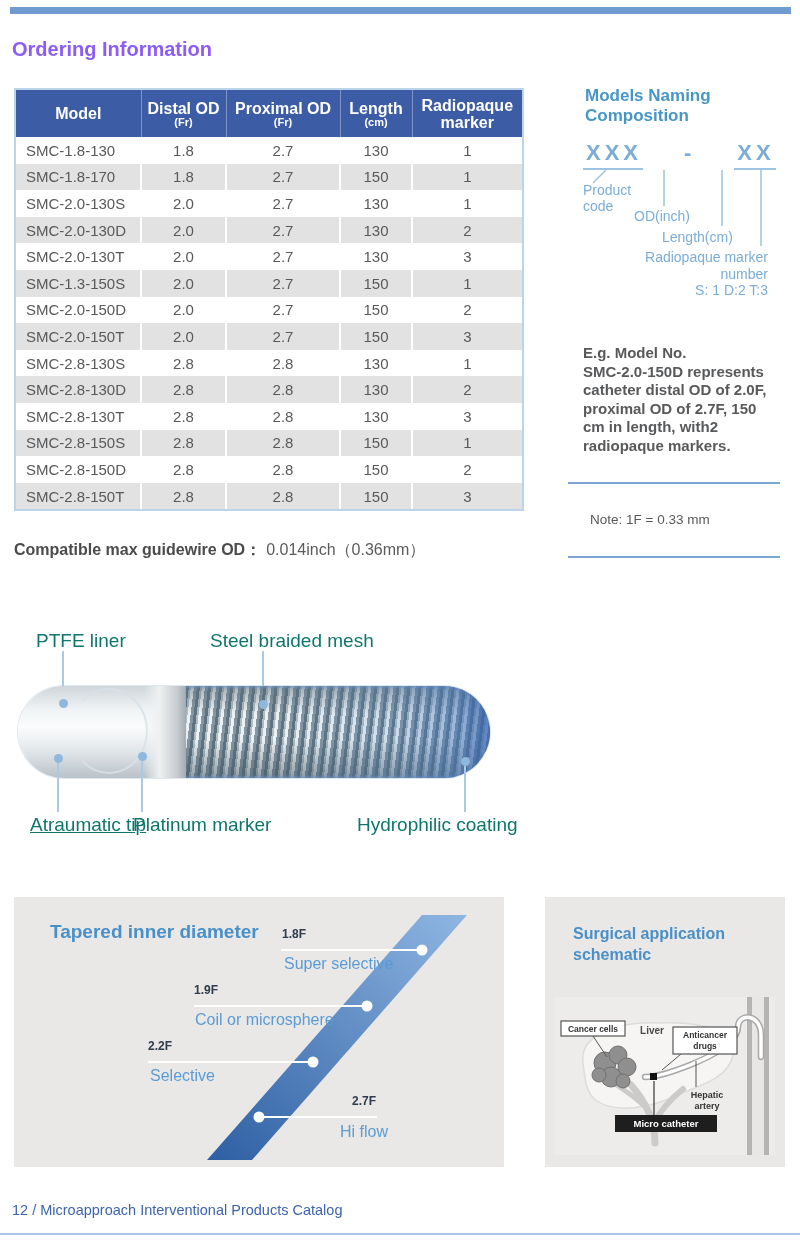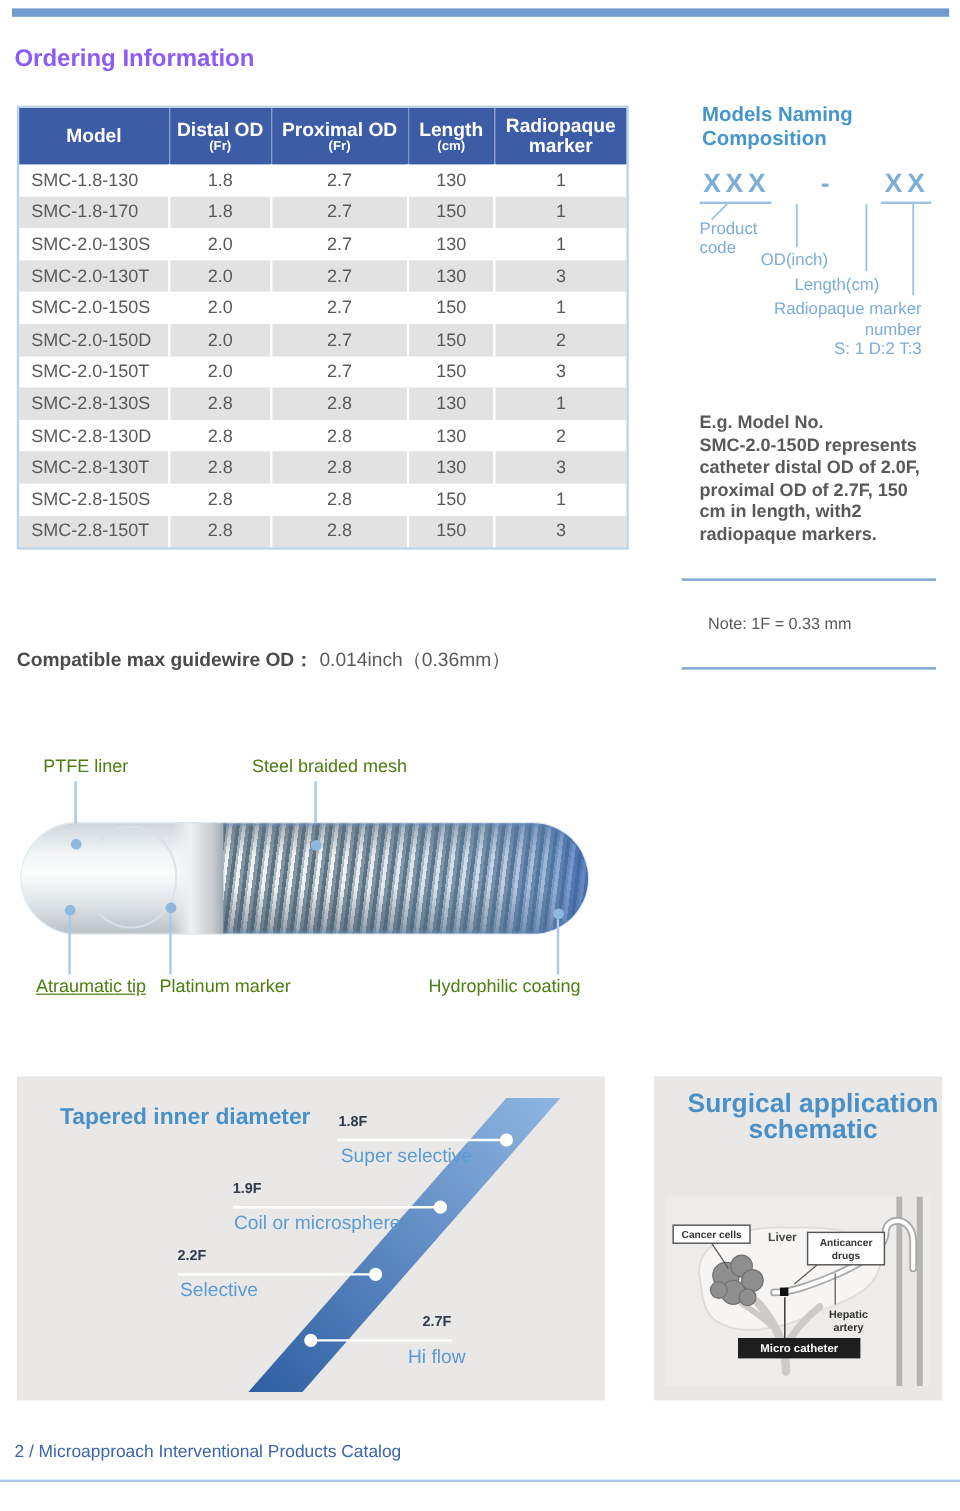--- a/index.html
+++ b/index.html
@@ -41,21 +41,21 @@
     font-size:15px; font-weight:600; line-height:18.5px; }
   .side-rule { position:absolute; left:568px; width:212px; height:2px; background:#7aa7d4; }
   .note { position:absolute; left:590px; top:512px; font-size:13.5px; color:#58595b; }
 
   
   .guidewire { position:absolute; left:14px; top:540px; font-size:16px; }
   .guidewire .gl { font-weight:bold; color:#4b4b4d; }
   .guidewire .gv { color:#5a5b5d; margin-left:5px; }
 
   
-  .cath-label { position:absolute; color:#4d7c0f; font-size:15px; }
+  .cath-label { position:absolute; color:#0f766e; font-size:19px; }
   .cath-line { position:absolute; width:2px; background:#a9c9e6; }
   .cath-dot { position:absolute; width:9px; height:9px; border-radius:50%; background:#8fb8de; }
   .tube { position:absolute; left:18px; top:686px; width:472px; height:92px; border-radius:46px;
     background:linear-gradient(180deg,#cfd6da 0%,#f2f5f6 28%,#fbfcfc 45%,#e2e7ea 70%,#b9c2c8 100%);
     box-shadow:0 0 0 1px rgba(160,190,210,.35); }
   .tube .liner-edge { position:absolute; left:52px; top:2px; width:78px; height:86px; border-radius:50%;
     border:2px solid rgba(215,225,232,.9); border-left-color:transparent; }
   .tube .band { position:absolute; left:126px; top:0; width:44px; height:100%;
     background:linear-gradient(90deg,rgba(255,255,255,0),#eef0f1 35%,#c7ccd0 75%,#9aa4ab 100%); }
   .tube .mesh { position:absolute; left:168px; top:0; right:0; bottom:0; border-radius:0 46px 46px 0;
@@ -65,21 +65,21 @@
     box-shadow:inset 0 3px 2px -1px rgba(110,150,200,.55), inset 0 -3px 2px -1px rgba(110,150,200,.55); }
   .tube .coat { position:absolute; right:0; top:0; bottom:0; width:210px; border-radius:0 46px 46px 0;
     background:linear-gradient(90deg,rgba(90,140,200,0) 0%,rgba(90,140,200,.22) 55%,rgba(70,120,190,.5) 85%,rgba(55,100,175,.8) 100%); }
 
   
   .panel { position:absolute; top:897px; height:270px; background:#e9e8e6; }
   .panel-left { left:14px; width:490px; }
   .panel-right { left:545px; width:240px; }
   .panel-title { position:absolute; font-weight:bold; color:#4a90c8; }
   .tp-title { left:36px; top:24px; font-size:19px; }
-  .sg-title { left:28px; top:12px; font-size:22px; line-height:21px;text-align:center; }
+  .sg-title { left:28px; top:26px; font-size:16px; line-height:21px; }
   .tp-svg { position:absolute; left:0; top:0; }
   .tp-size { position:absolute; font-size:12px; font-weight:bold; color:#2f3b4c; }
   .tp-desc { position:absolute; font-size:16px; color:#5b9bd5; }
 
   .footer { position:absolute; left:12px; top:1202px; font-size:14.5px; color:#3c64ae; }
 </style>
 </head>
 <body>
 
 <div id="page">
@@ -135,28 +135,35 @@
             <td>1</td>
           </tr>
           <tr>
             <td>SMC-2.0-130S</td>
             <td>2.0</td>
             <td>2.7</td>
             <td>130</td>
             <td>1</td>
           </tr>
           <tr>
+            <td>SMC-2.0-130D</td>
+            <td>2.0</td>
+            <td>2.7</td>
+            <td>130</td>
+            <td>2</td>
+          </tr>
+          <tr>
             <td>SMC-2.0-130T</td>
             <td>2.0</td>
             <td>2.7</td>
             <td>130</td>
             <td>3</td>
           </tr>
           <tr>
-            <td>SMC-2.0-150S</td>
+            <td>SMC-1.3-150S</td>
             <td>2.0</td>
             <td>2.7</td>
             <td>150</td>
             <td>1</td>
           </tr>
           <tr>
             <td>SMC-2.0-150D</td>
             <td>2.0</td>
             <td>2.7</td>
             <td>150</td>
@@ -189,20 +196,27 @@
             <td>2.8</td>
             <td>130</td>
             <td>3</td>
           </tr>
           <tr>
             <td>SMC-2.8-150S</td>
             <td>2.8</td>
             <td>2.8</td>
             <td>150</td>
             <td>1</td>
+          </tr>
+          <tr>
+            <td>SMC-2.8-150D</td>
+            <td>2.8</td>
+            <td>2.8</td>
+            <td>150</td>
+            <td>2</td>
           </tr>
           <tr>
             <td>SMC-2.8-150T</td>
             <td>2.8</td>
             <td>2.8</td>
             <td>150</td>
             <td>3</td>
           </tr>
         </tbody>
     </table>
@@ -355,16 +369,16 @@
       <rect x="118" y="30" width="64" height="27" fill="#ffffff" stroke="#555555" stroke-width="1.2"></rect>
       <text x="150" y="41" text-anchor="middle" font-size="8.5" font-weight="bold" fill="#333333">Anticancer</text>
       <text x="150" y="52" text-anchor="middle" font-size="8.5" font-weight="bold" fill="#333333">drugs</text>
       <text x="152" y="101" text-anchor="middle" font-size="9" font-weight="bold" fill="#333333">Hepatic</text>
       <text x="152" y="112" text-anchor="middle" font-size="9" font-weight="bold" fill="#333333">artery</text>
       <rect x="60" y="118" width="102" height="17" fill="#1e1e1e"></rect>
       <text x="111" y="130" text-anchor="middle" font-size="9.5" font-weight="bold" fill="#ffffff">Micro catheter</text>
     </svg>
   </div>
 
-  <div class="footer">2 / Microapproach Interventional Products Catalog</div>
+  <div class="footer">12 / Microapproach Interventional Products Catalog</div>
   <div class="bottom-rule"></div>
 
 </div>
 
 </body></html>

